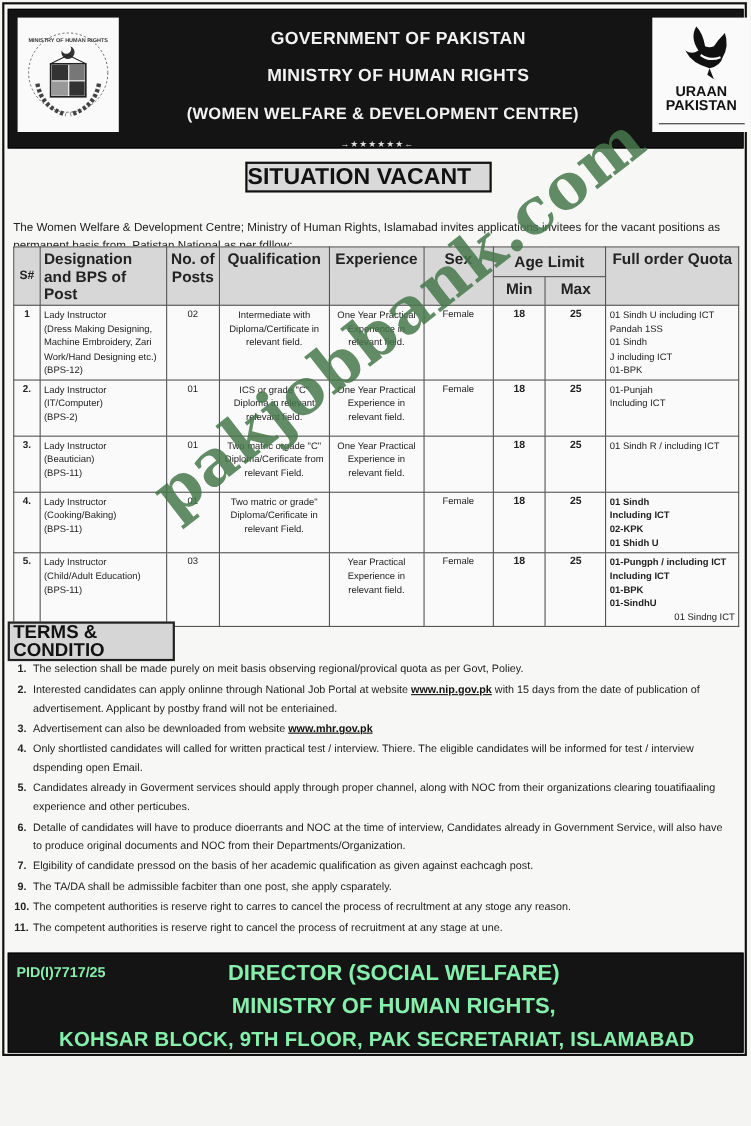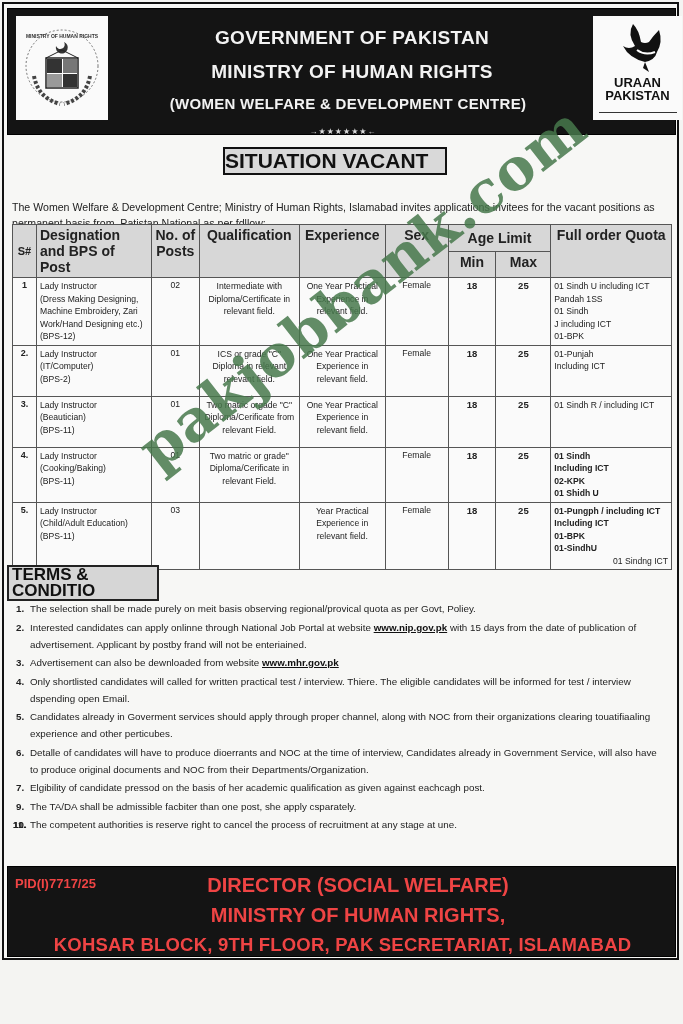--- a/index.html
+++ b/index.html
@@ -15,22 +15,22 @@
       position: absolute; left: 7px; top: 8px; width: 669px; height: 127px;
       background: #141414; box-sizing: border-box; border: 1px solid #000;
     }
     .logo-left {
       position: absolute; left: 8px; top: 7px; width: 92px; height: 104px; background: #fafafa;
     }
     .logo-right {
       position: absolute; left: 585px; top: 7px; width: 89px; height: 104px; background: #fafafa;
     }
     .head-line {
-      position: absolute; left: 104px; width: 480px; text-align: center; color: #f2f2f2;
-      font-weight: bold; font-size: 19px; letter-spacing: 0.3px;
+      position: absolute; left: 114px; width: 480px; text-align: center; color: #f2f2f2;
+      font-weight: bold; font-size: 16px; letter-spacing: 0.3px;
     }
     .hl1 { top: 18px; }
     .hl2 { top: 52px; }
     .hl3 { top: 86px; left: 95px; width: 490px; font-size: 15px; }
     .stars {
       position: absolute; left: 290px; top: 118px; width: 90px; text-align: center;
       color: #ddd; font-size: 8px; letter-spacing: 1px;
     }
     .uraan-word {
       position: absolute; left: 0; width: 89px; text-align: center; font-weight: bold; color: #111;
@@ -64,21 +64,21 @@
       font-weight: bold; font-size: 17px; line-height: 16px; padding-left: 3px; color: #111;
     }
     .terms { position: absolute; left: 16px; top: 600px; width: 650px; font-size: 9.8px; color: #222; }
     .term { position: relative; padding-left: 14px; line-height: 17px; margin-bottom: 1.5px; }
     .term .num { position: absolute; left: 0; top: 0; font-weight: bold; }
     .term .num.wide { left: -3px; }
     .term a { color: #111; font-weight: bold; text-decoration: underline; }
 
     .footer {
       position: absolute; left: 7px; top: 866px; width: 669px; height: 91px;
-      background: #141414; border: 1px solid #000; box-sizing: border-box; color: #ef4444;
+      background: #141414; border: 1px solid #000; box-sizing: border-box; color: #86efac;
     }
     .pid { position: absolute; left: 7px; top: 9px; font-size: 13px; font-weight: bold; }
     .f1 { position: absolute; left: 150px; width: 400px; top: 7px; text-align: center; font-size: 20px; font-weight: bold; }
     .f2 { position: absolute; left: 150px; width: 400px; top: 37px; text-align: center; font-size: 20px; font-weight: bold; }
     .f3 { position: absolute; left: 0; width: 669px; top: 67px; text-align: center; font-size: 18.5px; font-weight: bold; letter-spacing: 0.2px; }
 
     .watermark {
       position: absolute; left: 125px; top: 430px; transform: rotate(-38deg); transform-origin: left top;
       font-family: "DejaVu Serif", serif; font-weight: bold; font-size: 58px; color: rgba(70,120,75,0.85);
       white-space: nowrap; pointer-events: none; letter-spacing: 1px;
@@ -294,21 +294,21 @@
 <div class="terms-box">TERMS &amp; CONDITIO</div>
 <div class="terms" id="terms-list">
     <div class="term"><span class="num">1.</span><span>The selection shall be made purely on meit basis observing regional/provical quota as per Govt, Poliey.</span></div>
     <div class="term"><span class="num">2.</span><span>Interested candidates can apply onlinne through National Job Portal at website </span><a>www.nip.gov.pk</a><span> with 15 days from the date of publication of advertisement. Applicant by postby frand will not be enteriained.</span></div>
     <div class="term"><span class="num">3.</span><span>Advertisement can also be dewnloaded from website </span><a>www.mhr.gov.pk</a><span></span></div>
     <div class="term"><span class="num">4.</span><span>Only shortlisted candidates will called for written practical test / interview. Thiere. The eligible candidates will be informed for test / interview dspending open Email.</span></div>
     <div class="term"><span class="num">5.</span><span>Candidates already in Goverment services should apply through proper channel, along with NOC from their organizations clearing touatifiaaling experience and other perticubes.</span></div>
     <div class="term"><span class="num">6.</span><span>Detalle of candidates will have to produce dioerrants and NOC at the time of interview, Candidates already in Government Service, will also have to produce original documents and NOC from their Departments/Organization.</span></div>
     <div class="term"><span class="num">7.</span><span>Elgibility of candidate pressod on the basis of her academic qualification as given against eachcagh post.</span></div>
     <div class="term"><span class="num">9.</span><span>The TA/DA shall be admissible facbiter than one post, she apply csparately.</span></div>
-    <div class="term"><span class="num wide">10.</span></div>
+    <div class="term"><span class="num wide">10.</span><span>The competent authorities is reserve right to carres to cancel the process of recrultment at any stoge any reason.</span></div>
     <div class="term"><span class="num wide">11.</span><span>The competent authorities is reserve right to cancel the process of recruitment at any stage at une.</span></div>
   </div>
 
 <div class="footer">
   <div class="pid">PID(I)7717/25</div>
   <div class="f1">DIRECTOR (SOCIAL WELFARE)</div>
   <div class="f2">MINISTRY OF HUMAN RIGHTS,</div>
   <div class="f3">KOHSAR BLOCK, 9TH FLOOR, PAK SECRETARIAT, ISLAMABAD</div>
 </div>
 

